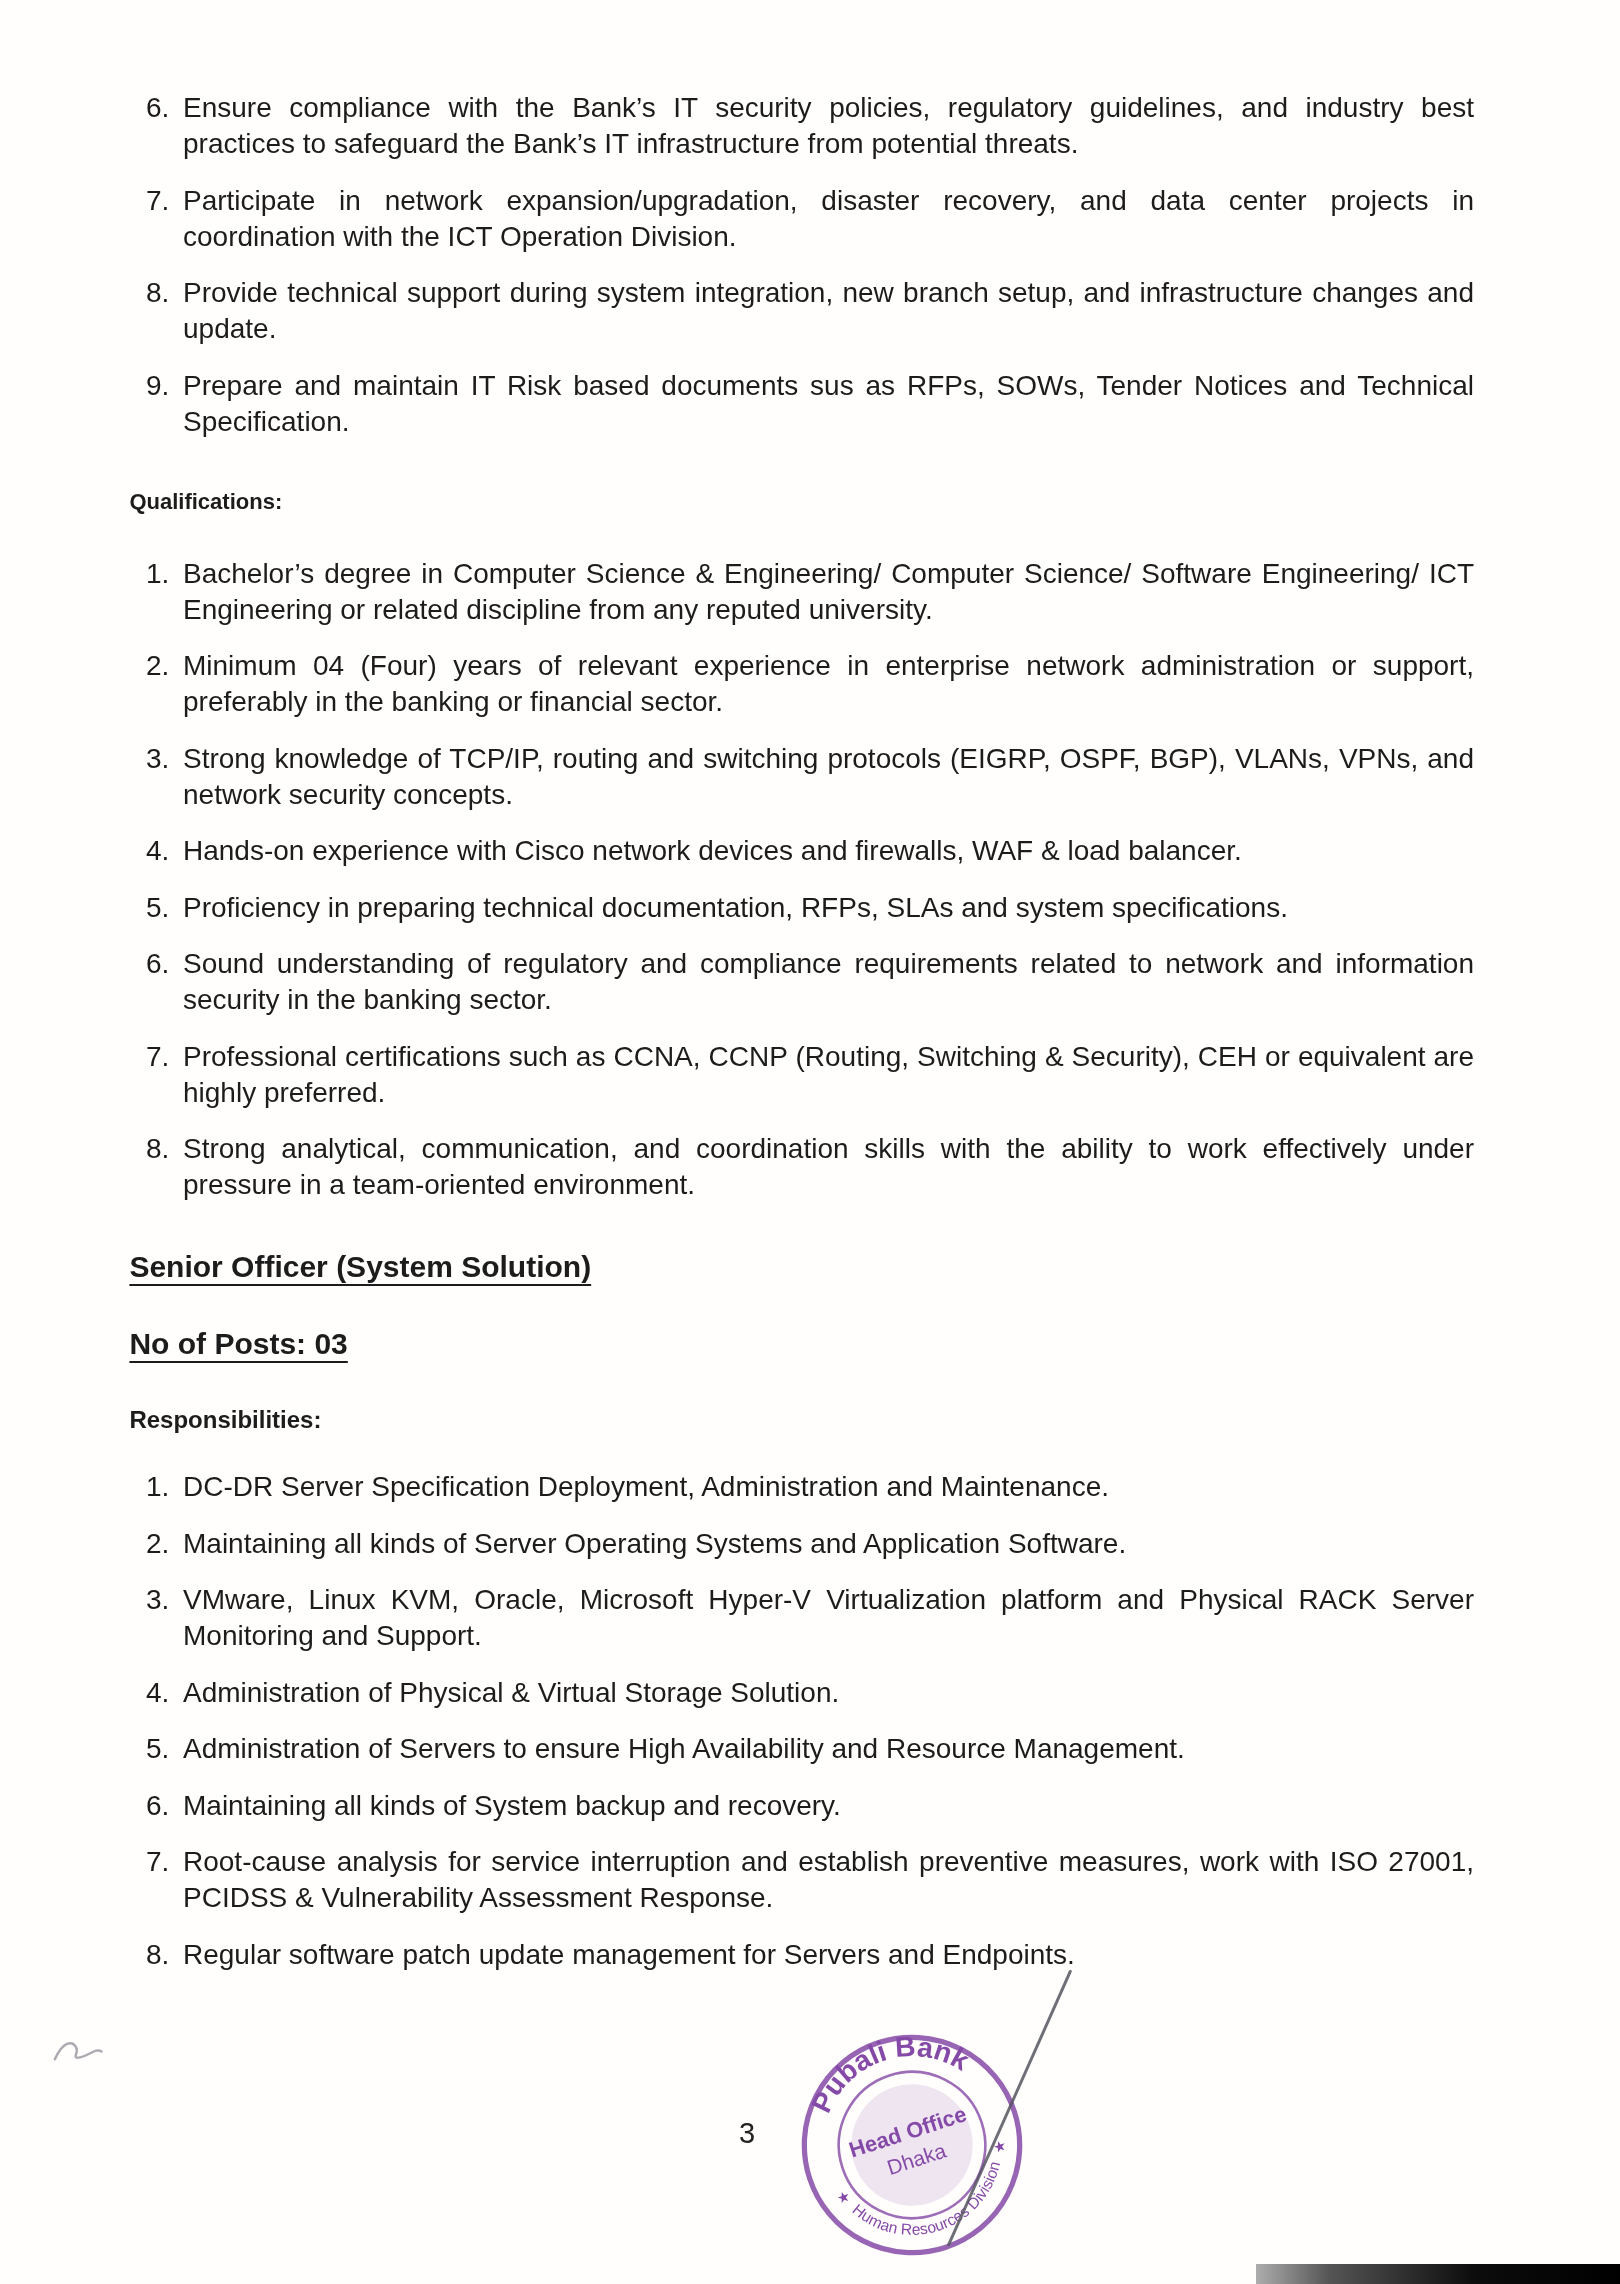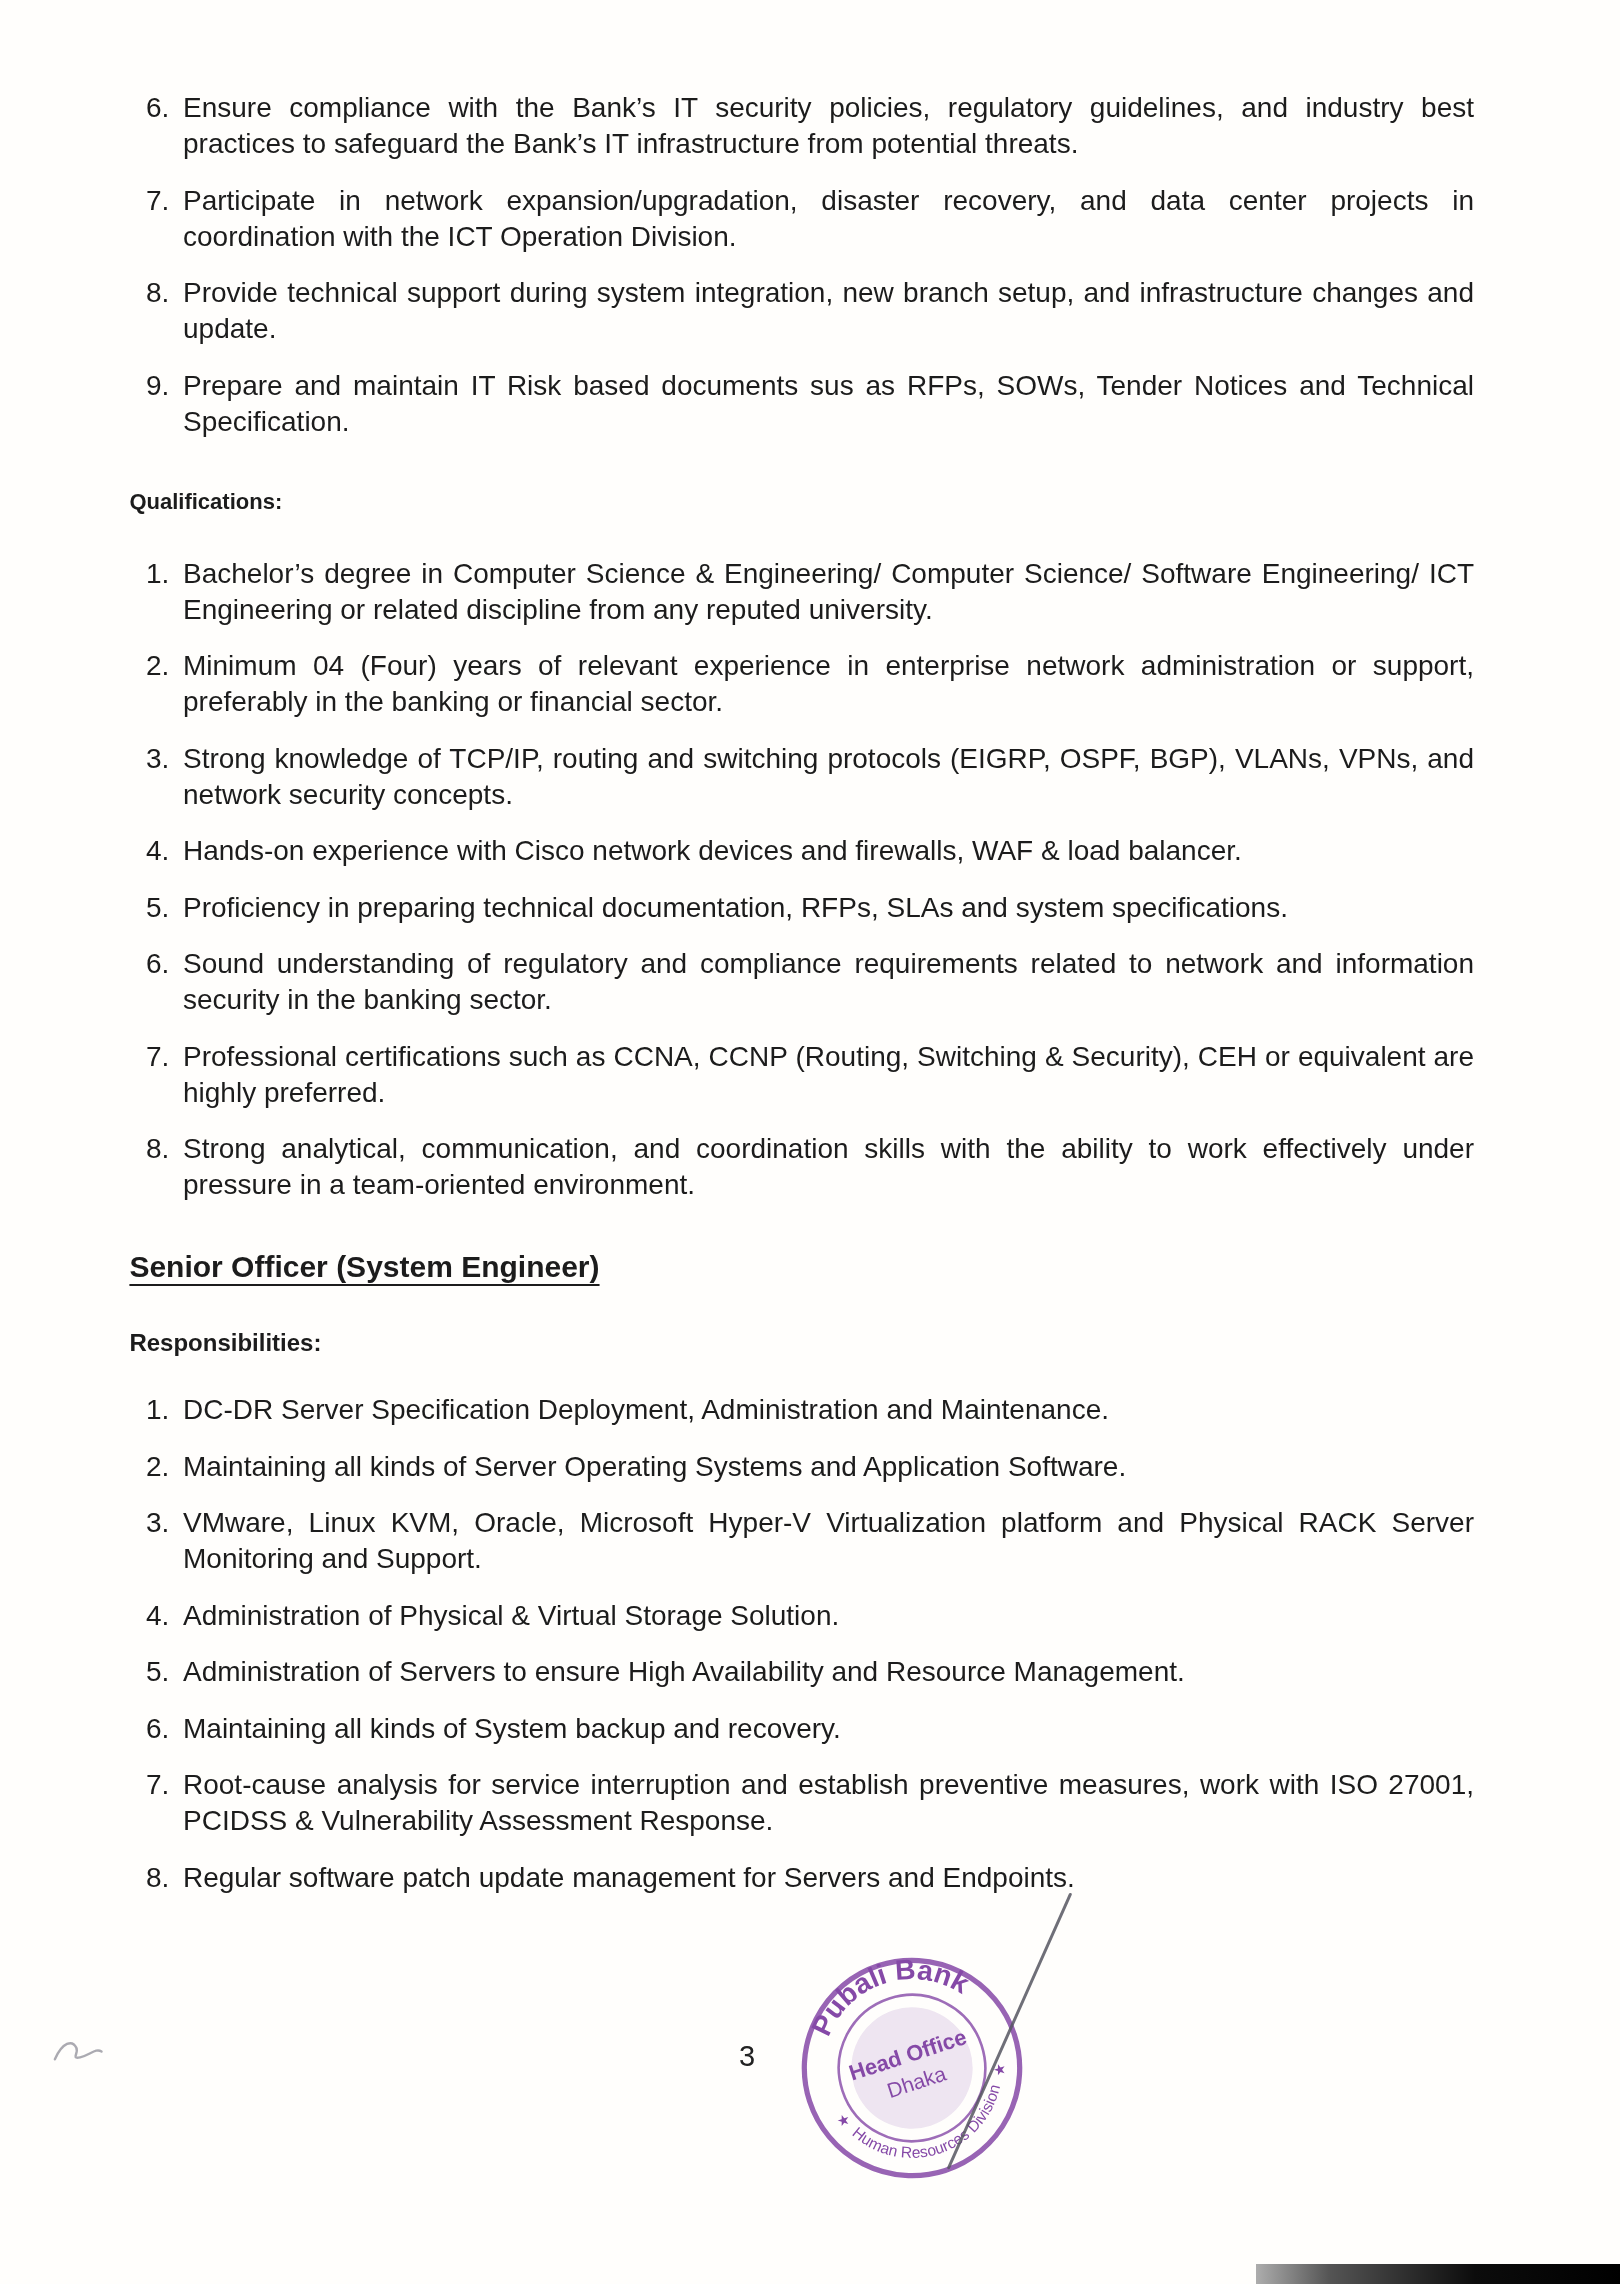--- a/index.html
+++ b/index.html
@@ -148,21 +148,22 @@
       <li class="item">
         <span class="num">7.</span>
         <span class="txt"><span>Professional certifications such as </span><b>CCNA</b><span>, </span><b>CCNP</b><span> (Routing, Switching &amp; Security), </span><b>CEH</b><span> or equivalent are highly preferred.</span></span>
       </li>
       <li class="item">
         <span class="num">8.</span>
         <span class="txt">Strong analytical, communication, and coordination skills with the ability to work effectively under pressure in a team-oriented environment.</span>
       </li>
     </ol>
 
-    <h2 class="title">Senior Officer (System Engineer)</h2>
+    <h2 class="title">Senior Officer (System Solution)</h2>
+    <h2 class="title">No of Posts: 03</h2>
 
     <h2 class="resp-heading">Responsibilities:</h2>
 
     <ol class="list">
       <li class="item">
         <span class="num">1.</span>
         <span class="txt">DC-DR Server Specification Deployment, Administration and Maintenance.</span>
       </li>
       <li class="item">
         <span class="num">2.</span>

